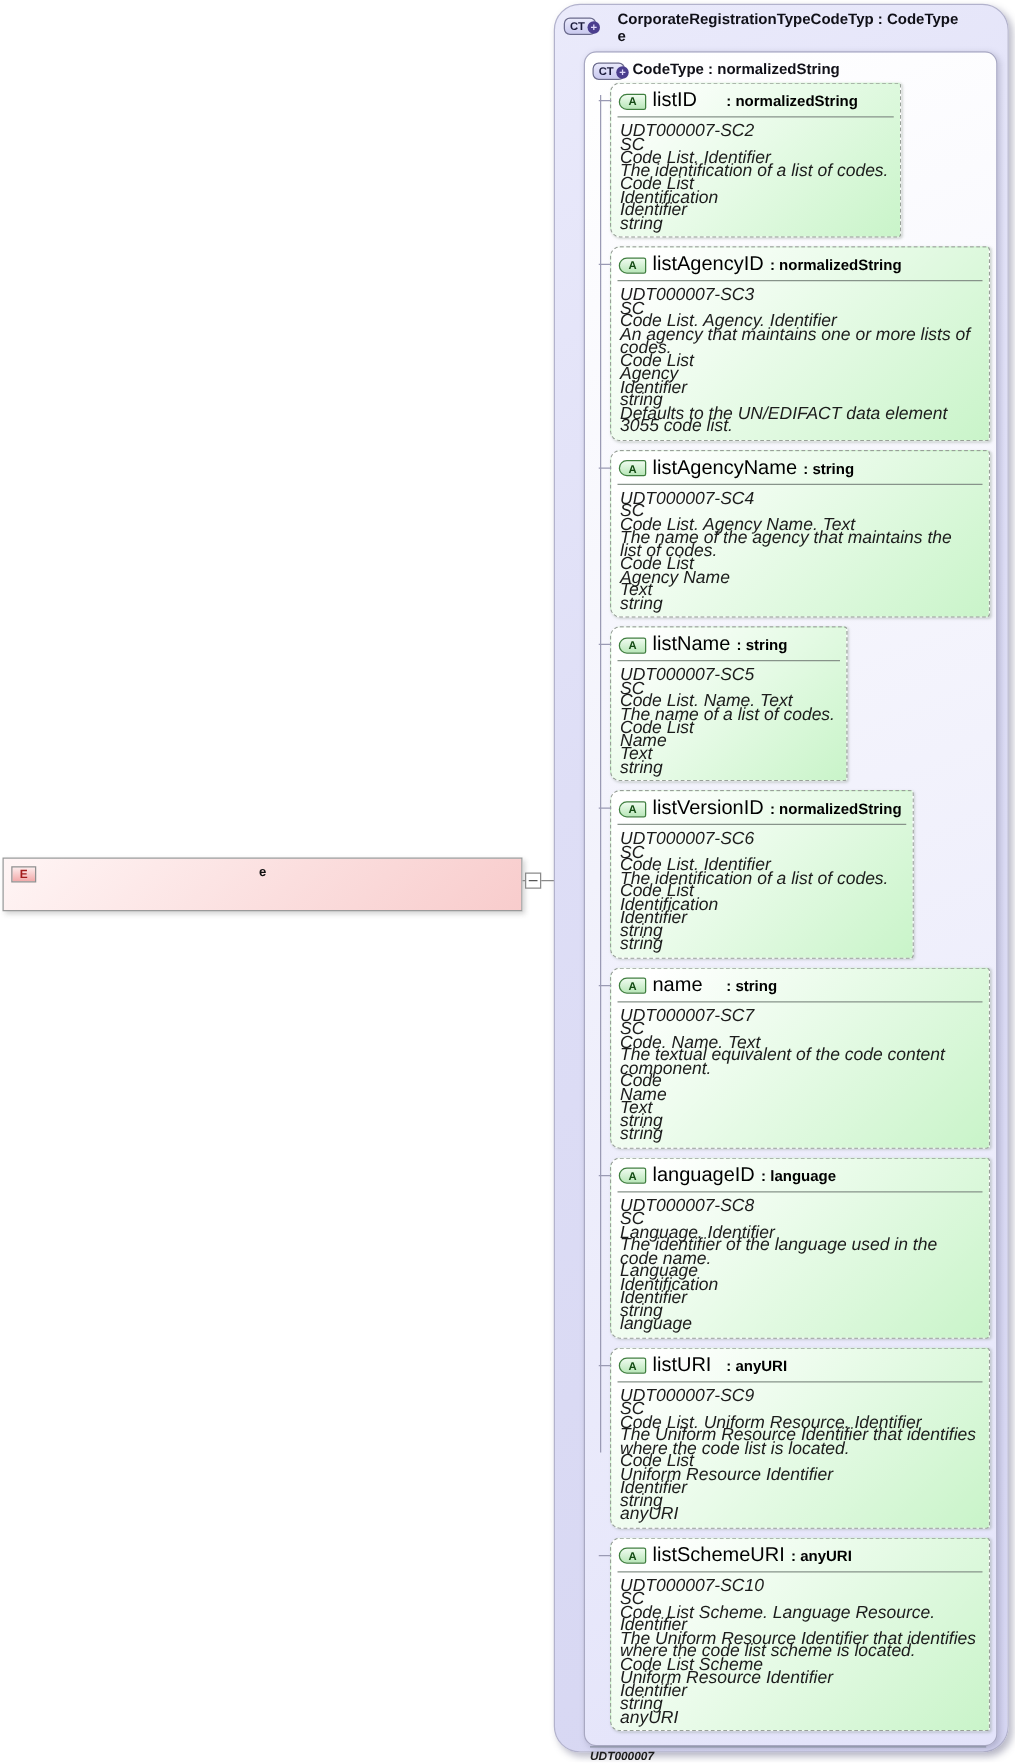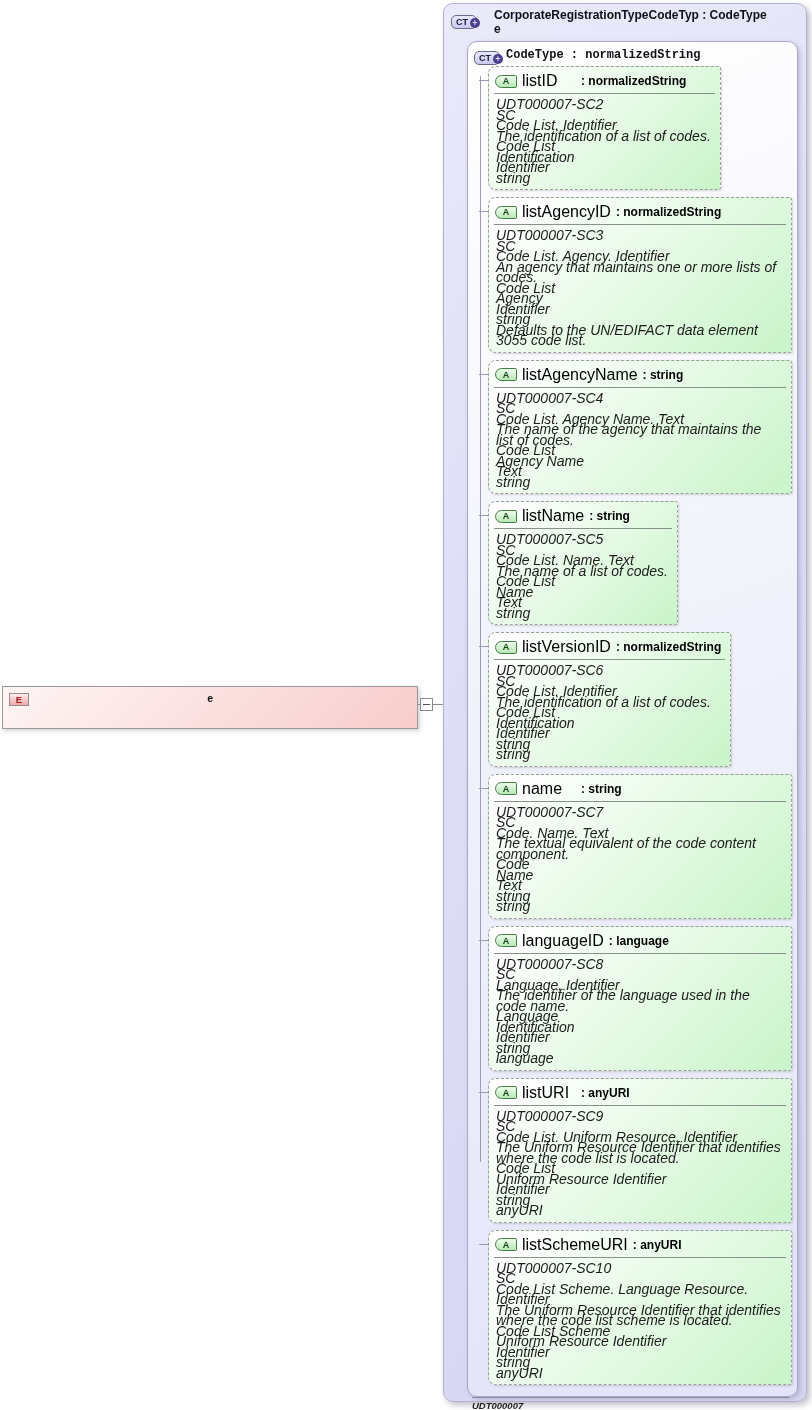--- a/index.html
+++ b/index.html
@@ -19,40 +19,40 @@
 
   
   .connector-line{position:absolute;left:418px;top:704px;width:26px;height:1px;background:#8a8a8a;}
   .toggle{position:absolute;left:420px;top:698px;width:13px;height:13px;box-sizing:border-box;
     background:#fff;border:1px solid #8a8a8a;}
   .toggle::after{content:"";position:absolute;left:2px;right:2px;top:5px;height:1px;background:#555;}
 
   
   .outer-box{position:absolute;left:443px;top:3px;width:364px;height:1399px;box-sizing:border-box;
     background:linear-gradient(150deg,#eaeafb 0%,#dedef6 40%,var(--outer-fill,#d6d6f2) 100%);
-    border:1px solid #b2b2cc;border-radius:10px;box-shadow:3px 3px 6px rgba(110,110,140,.45);}
+    border:1px solid #b2b2cc;border-radius:21px;box-shadow:3px 3px 6px rgba(110,110,140,.45);}
   .type-header{position:absolute;left:7px;top:6px;}
   .type-title{position:absolute;font-weight:bold;font-size:12px;line-height:14px;color:#101018;}
   .outer-title{left:50px;top:4px;width:320px;}
   .outer-title .l1{white-space:nowrap;}
 
   
   .icon-ct{position:relative;display:inline-flex;align-items:center;justify-content:center;
     width:26px;height:14px;box-sizing:border-box;padding-right:4px;
     background:linear-gradient(180deg,#e9e9fb,#c9c9ef);border:1px solid #6a6a8c;border-radius:5px;
     font-weight:bold;font-size:9px;color:#1a1a3a;}
   .ct-plus{position:absolute;right:-4px;top:2px;width:10px;height:10px;border-radius:50%;
     background:var(--ct-plus-fill,#4b3e8e);color:#ded8f8;font-size:9px;line-height:10px;
     text-align:center;font-weight:bold;}
 
   
   .inner-box{position:absolute;left:23px;top:37px;width:331px;height:1356px;box-sizing:border-box;
     background:linear-gradient(160deg,#ffffff 0%,#f2f2fc 45%,var(--inner-fill,#e3e3fa) 100%);
     border:1px solid #a8a8c2;border-radius:10px;box-shadow:2px 2px 5px rgba(110,110,140,.35);}
-  .inner-title{left:38px;top:6px;white-space:nowrap;font-family:Liberation Mono, monospace;}
+  .inner-title{left:38px;top:6px;white-space:nowrap;}
   .vline{position:absolute;left:12px;top:34px;width:1px;height:1086px;background:var(--line-gray,#9a9ab4);}
 
   .inner-content{position:absolute;left:0;top:24px;right:0;}
   .attr-col{display:flex;flex-direction:column;align-items:flex-start;gap:7px;margin-left:20px;}
 
   
   .attr-box{position:relative;width:max-content;max-width:304px;box-sizing:border-box;
     background:linear-gradient(135deg,#ffffff 8%,#e9fbe9 45%,var(--attribute-fill,#c9f4c9) 100%);
     border:1px dashed #98a098;border-radius:8px 3px 3px 8px;padding-bottom:5px;
     box-shadow:1px 1px 2px rgba(90,110,90,.25);}

